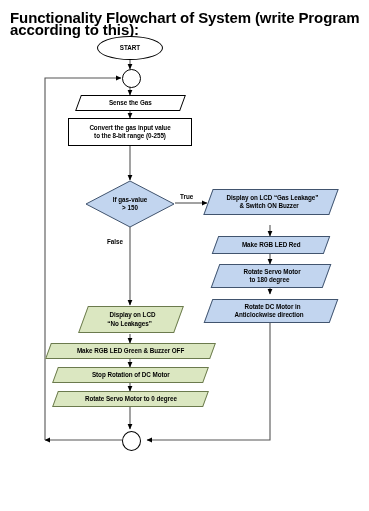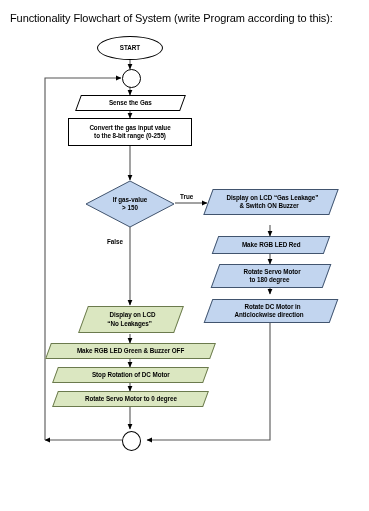--- a/index.html
+++ b/index.html
@@ -13,22 +13,22 @@
     position: relative;
     font-family: "Liberation Sans", sans-serif;
     overflow: hidden;
   }
 
   .page-title {
     position: absolute;
     left: 10px;
     top: 12px;
     width: 352px;
-    font-size: 11px;
-    font-weight: normal;
+    font-size: 15px;
+    font-weight: bold;
     color: #000000;
     letter-spacing: -0.1px;
     line-height: 12px;
   }
 
   .canvas {
     position: absolute;
     left: 0;
     top: 0;
     width: 369px;

